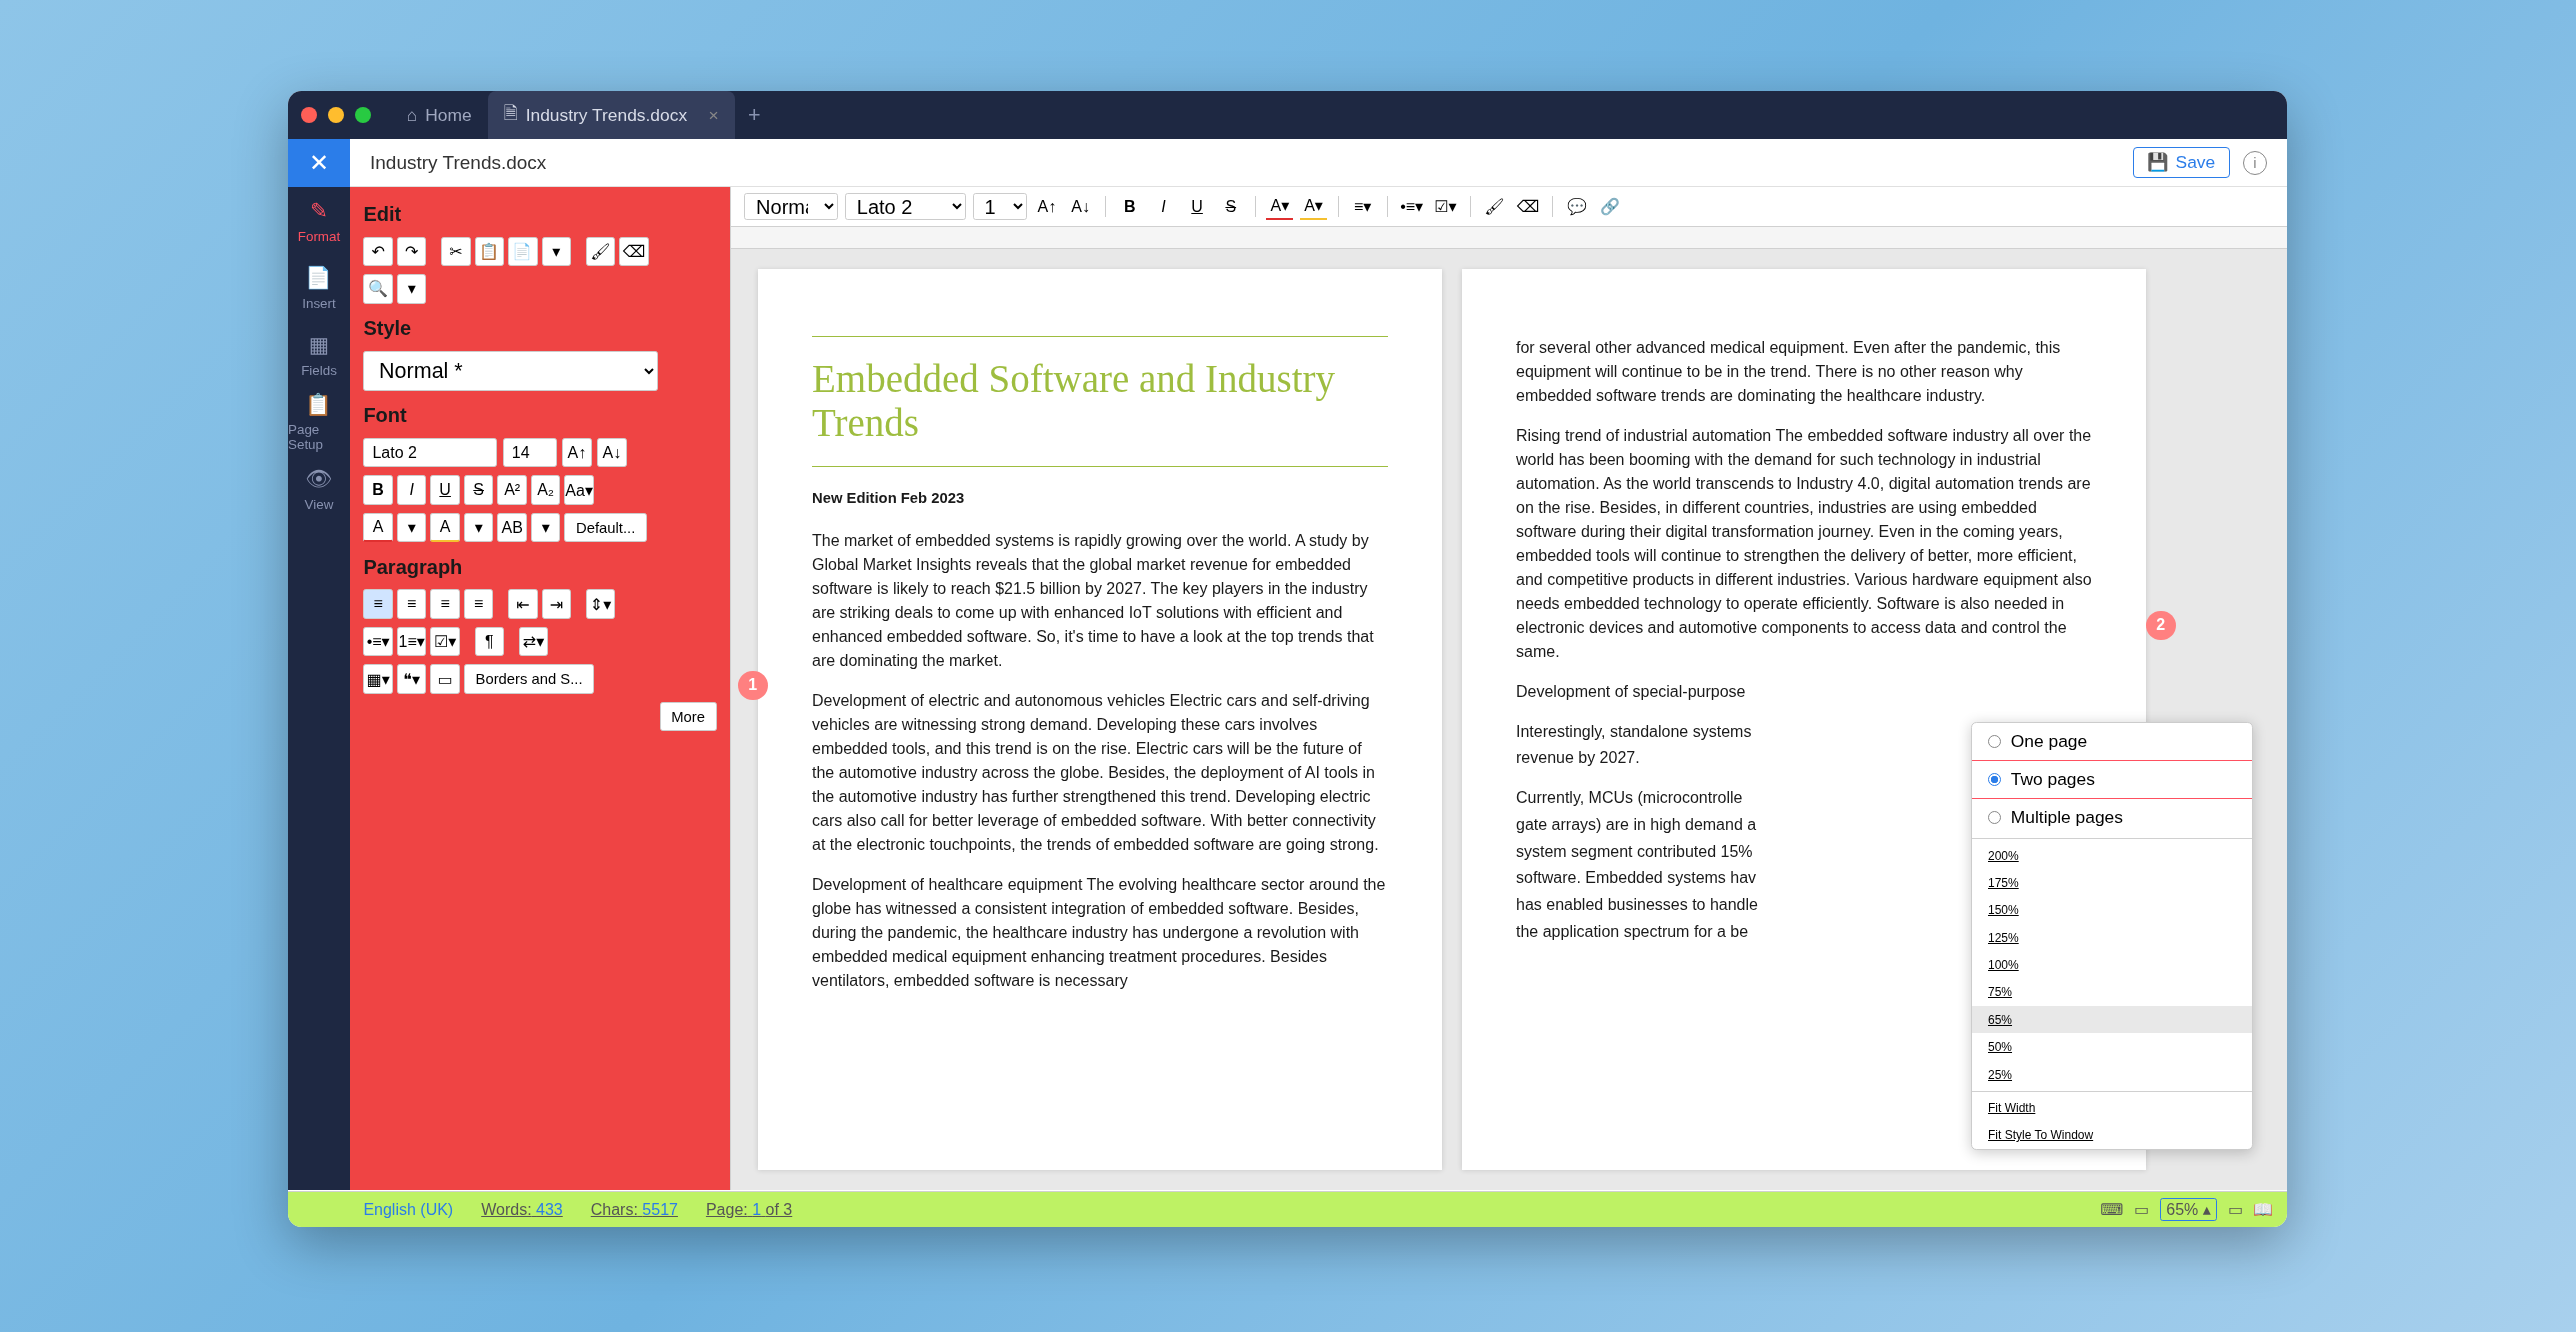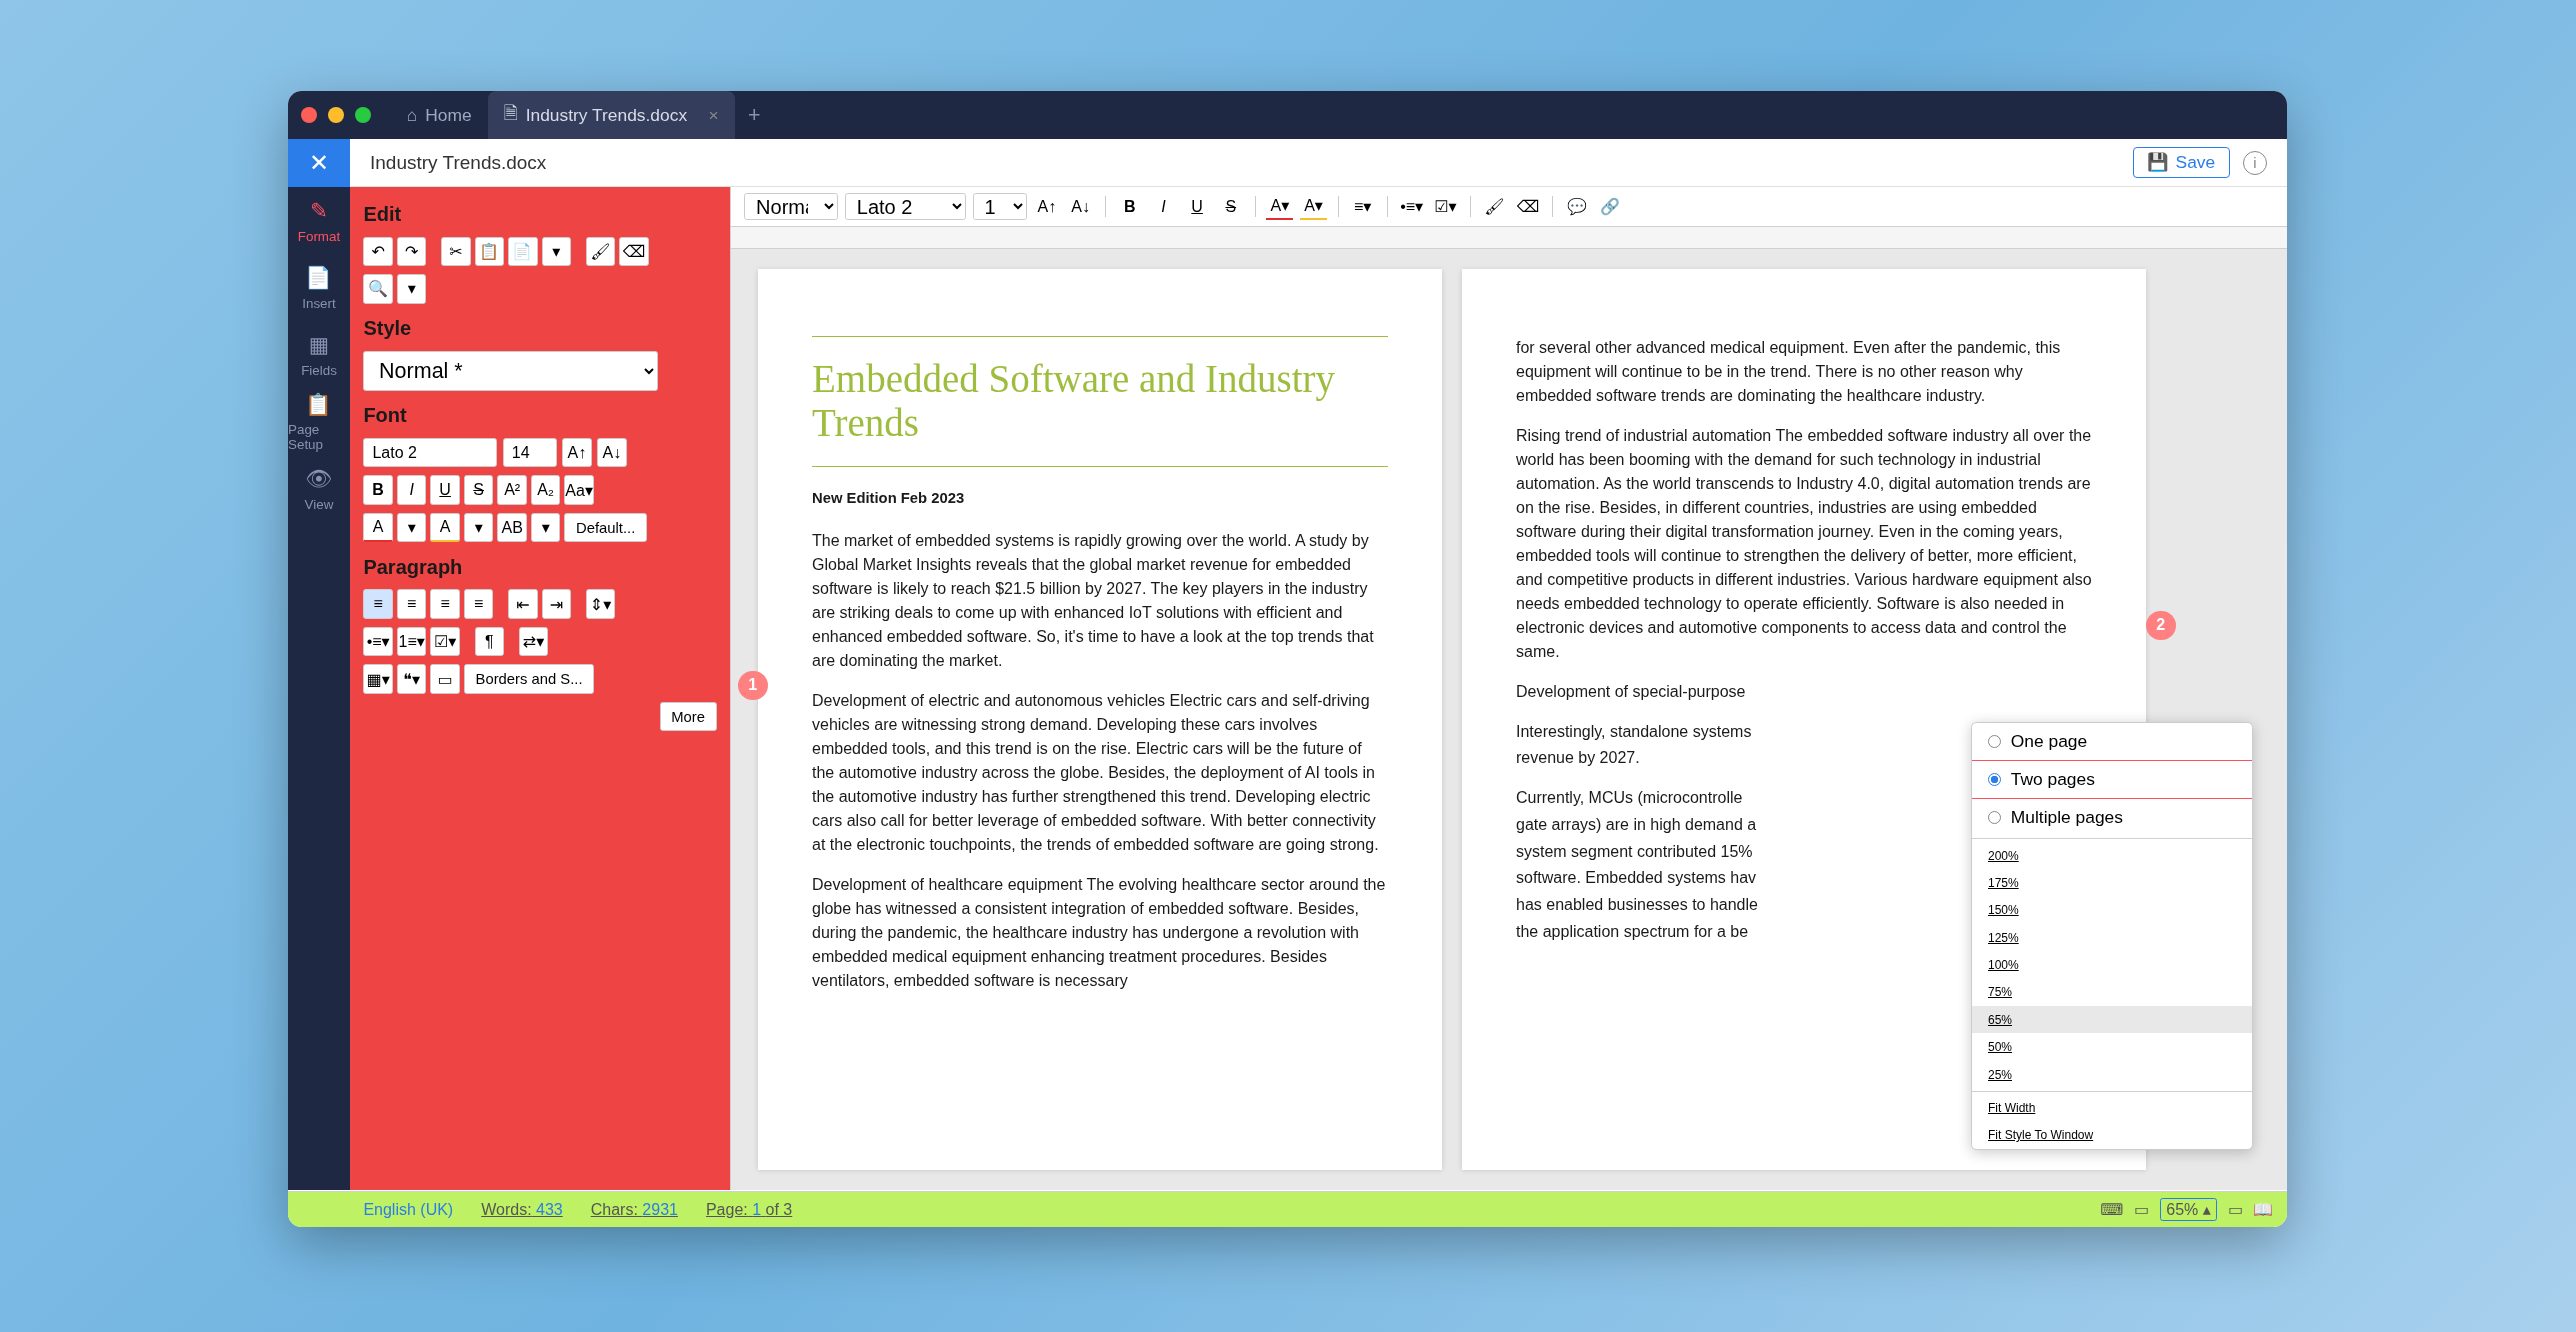--- a/index.html
+++ b/index.html
@@ -296,21 +296,21 @@
   <div class="zoom-item">Fit Width</div>
   <div class="zoom-item">Fit Style To Window</div>
  </div>
 </div>
 
 </div>
 
 <div class="statusbar">
  <span class="lang">English (UK)</span>
  <span class="stat"><span>Words:</span> <b>433</b></span>
- <span class="stat"><span>Chars:</span> <b>2931</b></span>
+ <span class="stat"><span>Chars:</span> <b>5517</b></span>
  <span class="stat"><span>Page:</span> <b>1</b> <span>of 3</span></span>
  <div class="statusbar-right">
   <span>⌨</span>
   <span>▭</span>
   <span class="zoom-val"><span>65%</span> ▴</span>
   <span>▭</span>
   <span>📖</span>
  </div>
 </div>
 

